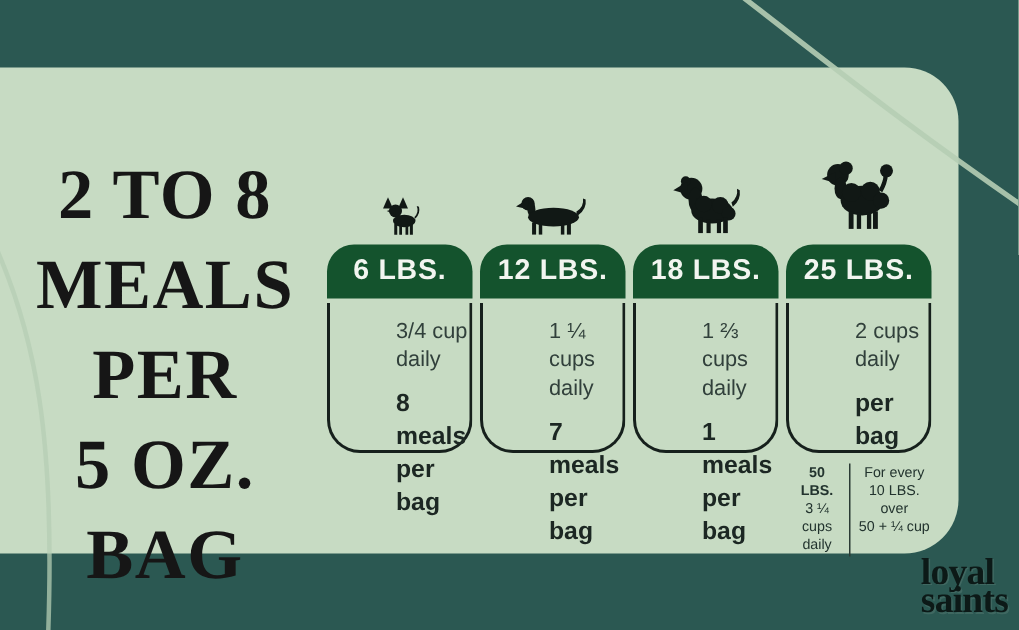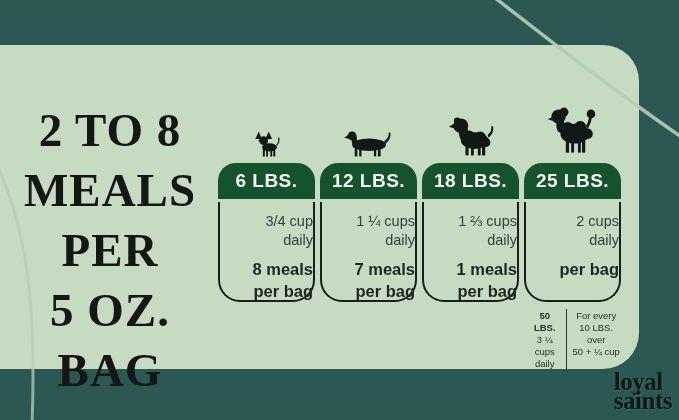--- a/index.html
+++ b/index.html
@@ -29,21 +29,21 @@
   .dog-zone{height:68px;display:flex;align-items:flex-end;justify-content:center;padding-bottom:4px;box-sizing:border-box;}
   .card-header{
     height:36px;background:#14532d;border-radius:18px 18px 0 0;
     color:#f2f5f0;font-weight:700;font-size:19px;line-height:36px;
     text-align:center;letter-spacing:0.5px;
   }
   .card-body{
     margin-top:3px;height:100px;box-sizing:border-box;
     border-left:2.5px solid #16201c;border-right:2.5px solid #16201c;
     border-bottom:2.5px solid #16201c;border-radius:0 0 22px 22px;
-    text-align:right;padding-top:10px;
+    text-align:left;padding-top:10px;padding-left:44px;
   }
   .daily{font-size:14.5px;line-height:19px;color:#31403b;}
   .meals{margin-top:8px;font-size:16.5px;line-height:22px;font-weight:700;color:#1c2723;}
   
   .footnote{
     position:absolute;left:524px;top:308px;width:100px;
     display:flex;color:#22332e;
     font-size:9.5px;line-height:12px;text-align:center;
   }
   .footnote .col{padding:2px 4px;}

